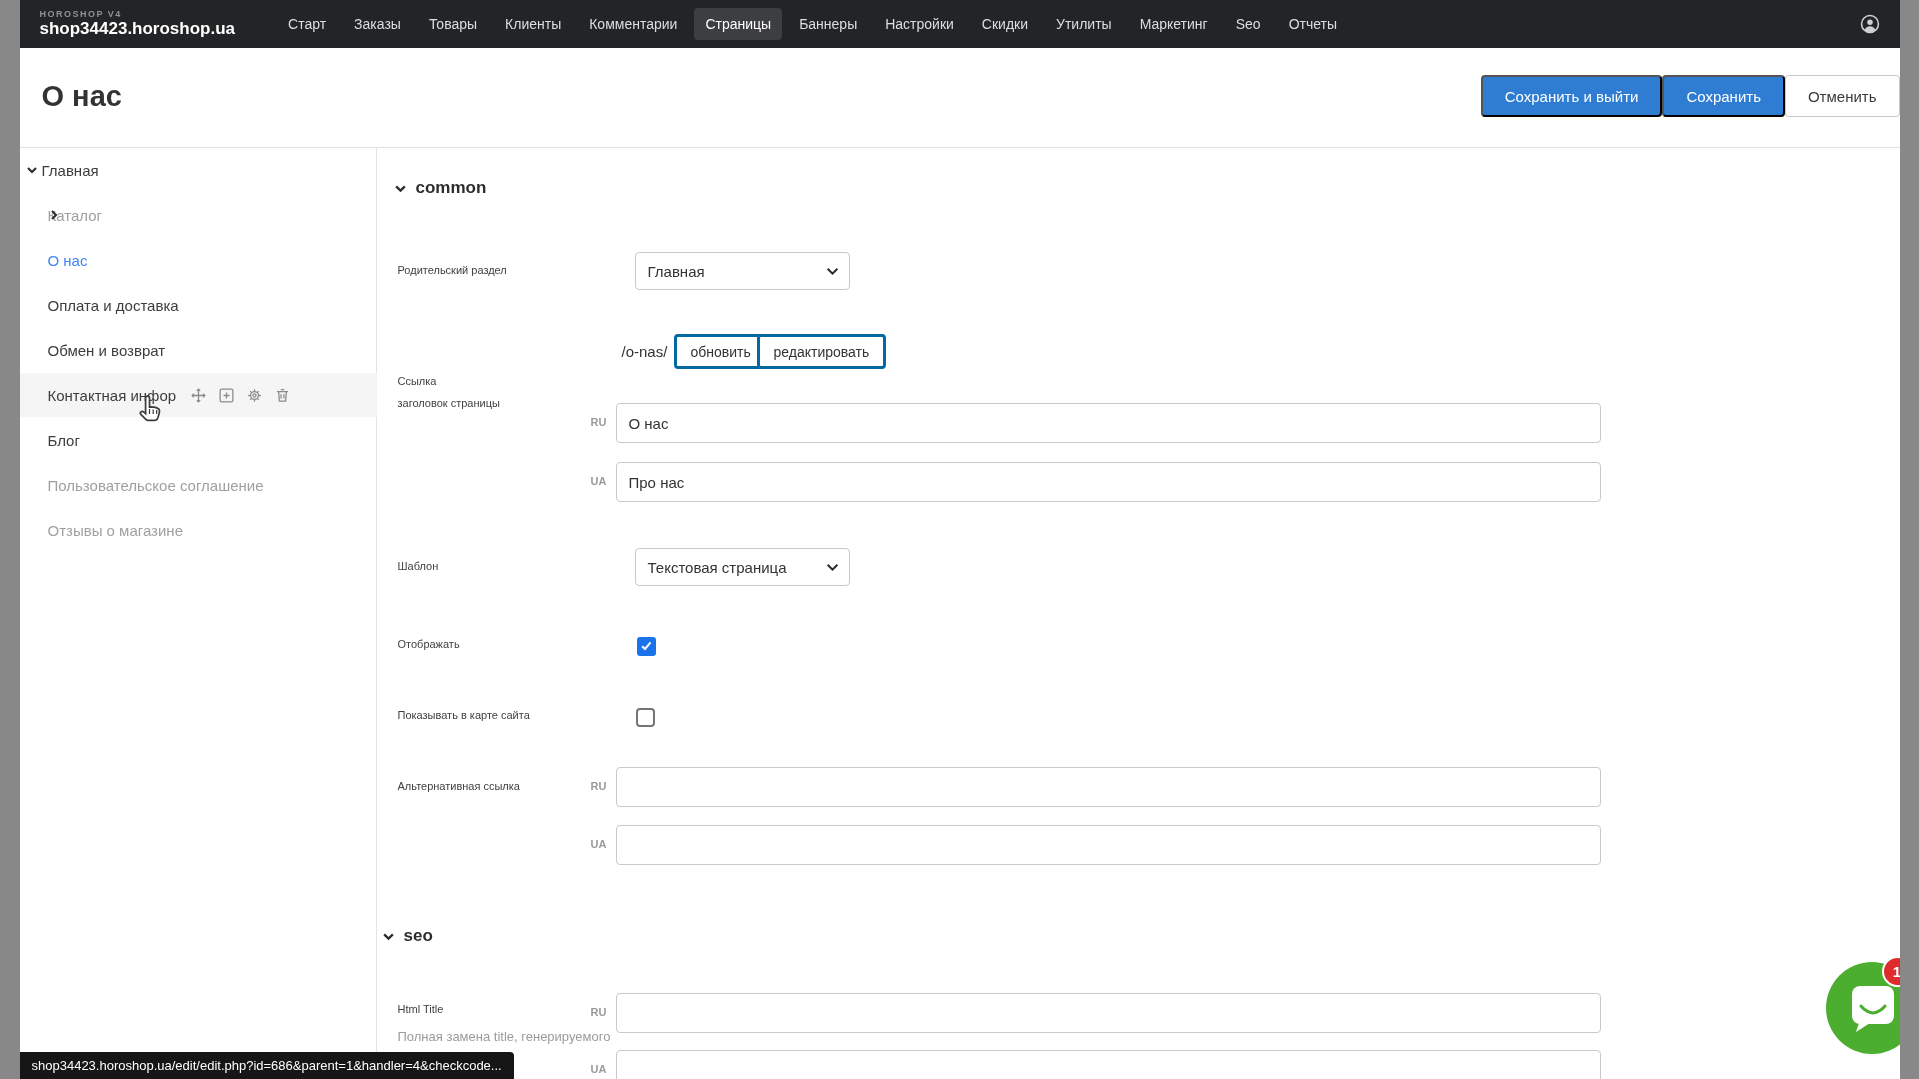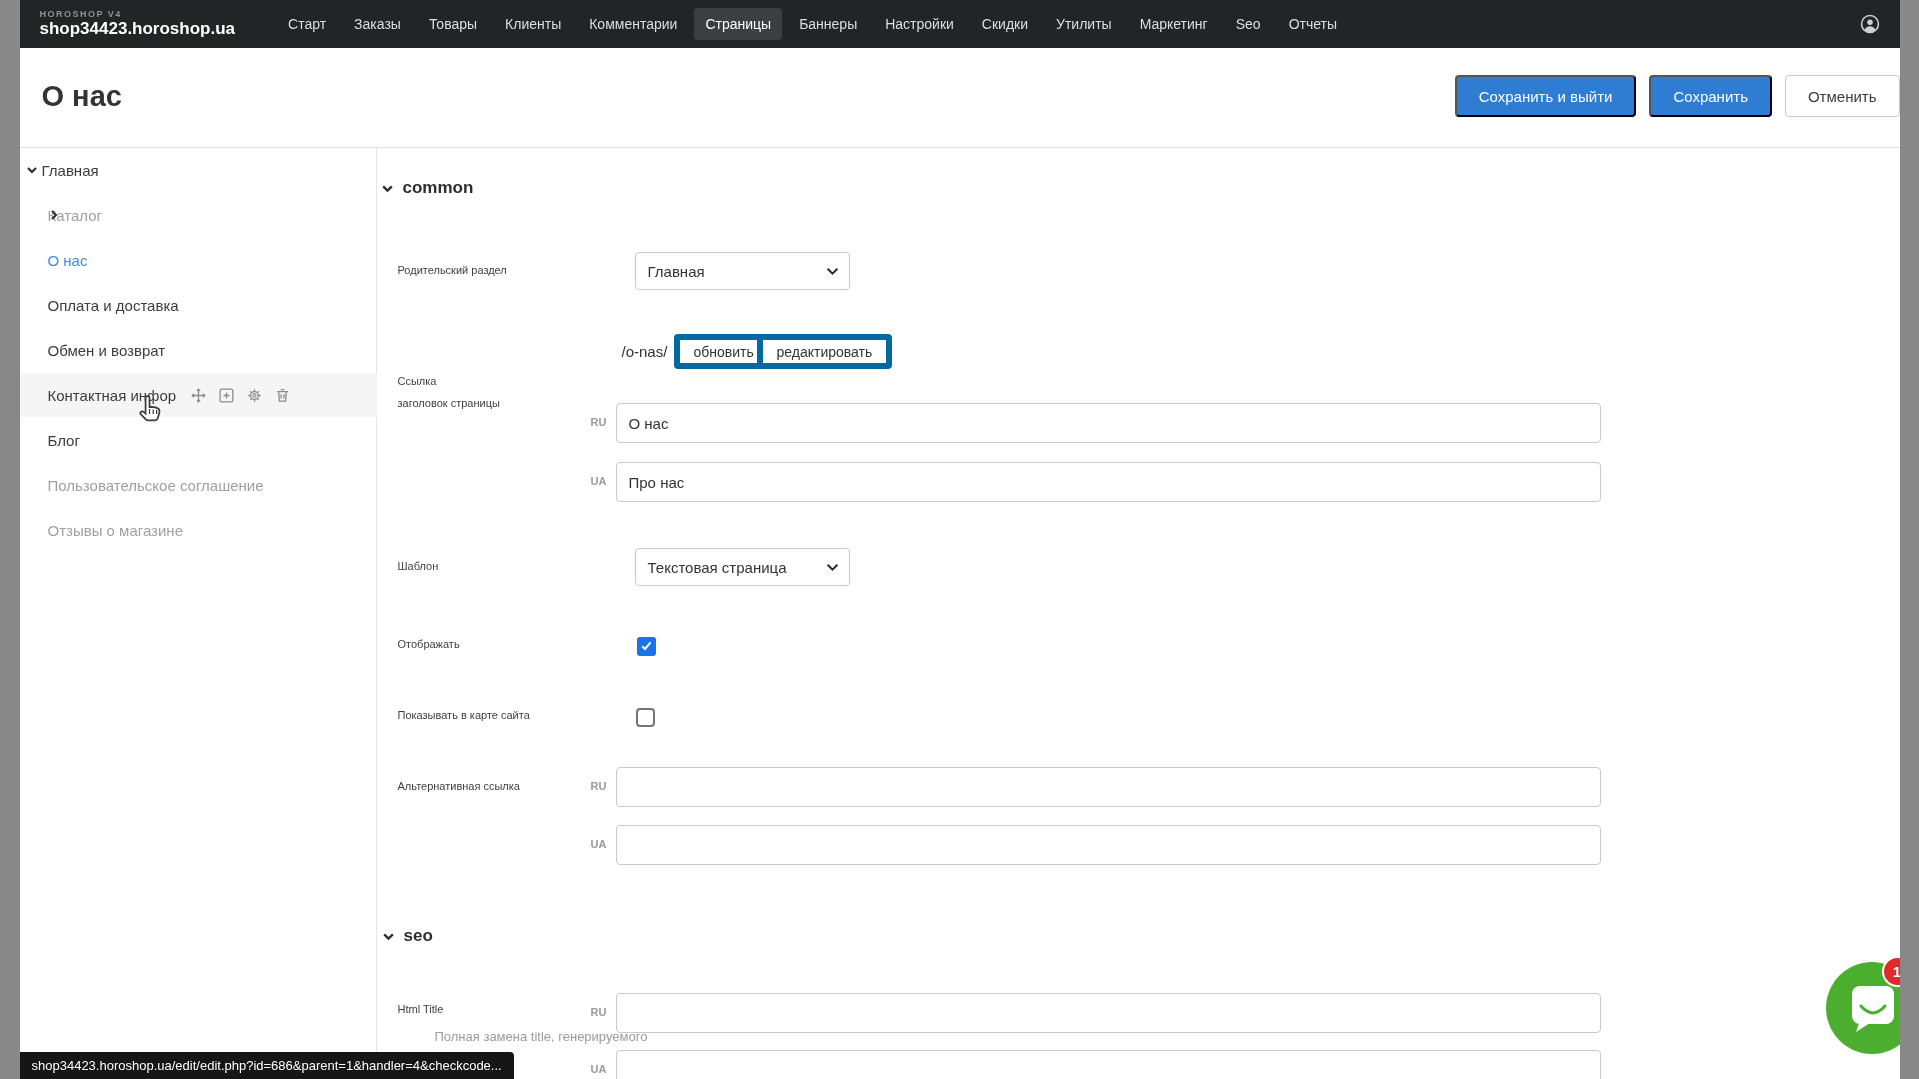--- a/index.html
+++ b/index.html
@@ -14,21 +14,21 @@
   .brand-domain { font-size:17px; font-weight:bold; color:#fff; }
   .main-nav { display:flex; align-items:center; margin-left:42px; gap:6px; }
   .nav-item { font-size:14px; color:#dddee0; padding:8px 11px; border-radius:4px; cursor:pointer; white-space:nowrap; }
   .nav-item.active { background:#3c3e41; color:#fff; }
   .topbar-right { position:absolute; right:14px; top:0; height:48px; display:flex; align-items:center; gap:22px; }
   .topbar-icon { width:22px; height:22px; cursor:pointer; display:block; }
 
   
   .pageheader { position:absolute; left:0; top:48px; width:1919px; height:100px; background:#fff; border-bottom:1px solid #e0e0e0; }
   .page-title { position:absolute; left:22px; top:32px; font-size:29px; color:#333; }
-  .header-buttons { position:absolute; right:39px; top:27px; display:flex; gap:13px; }
+  .header-buttons { position:absolute; right:39px; top:27px; display:flex; }
   .btn { height:42px; border-radius:4px; font-size:15px; display:flex; align-items:center; justify-content:center; cursor:pointer; padding:0 22px; white-space:nowrap; }
   .btn-primary { background:#2f7cd3; color:#fff; font-weight:500; }
   .btn-plain { background:#fff; color:#3a3a3a; border:1px solid #c9c9c9; }
 
   
   .content { position:absolute; left:0; top:148px; width:1919px; height:931px; background:#fff; }
 
   
   .sidebar { position:absolute; left:0; top:0; width:357px; height:931px; border-right:1px solid #e4e4e4; background:#fff; }
   .tree-item { position:absolute; left:0; width:357px; height:44px; display:flex; align-items:center; font-size:15px; color:#3d3d3d; cursor:pointer; }
@@ -47,21 +47,21 @@
   .form-area { position:absolute; left:357px; top:0; width:1542px; height:931px; }
   .abs { position:absolute; }
   .section-head { display:flex; align-items:center; gap:9px; cursor:pointer; }
   .section-head .sec-label { font-size:17px; font-weight:bold; color:#2d2d2d; }
   .field-label { font-size:11px; color:#414141; }
   .lang-badge { position:absolute; width:34px; text-align:right; font-size:11px; font-weight:bold; color:#9a9a9a; }
   .text-input { position:absolute; left:239px; width:985px; height:40px; border:1px solid #c9c9c9; border-radius:4px; font-size:15px; color:#333; padding:0 12px; background:#fff; font-family:inherit; }
   .select-box { position:absolute; left:258px; width:215px; height:38px; border:1px solid #c9c9c9; border-radius:4px; background:#fff; display:flex; align-items:center; cursor:pointer; }
   .select-box .sel-value { font-size:15px; color:#333; margin-left:12px; flex:1; }
   .select-box svg { margin-right:10px; }
-  .mini-btn { height:35px; background:#fff; border:6px solid #0369a1; border-radius:4px; font-size:14px; color:#333; padding:0 14px; display:inline-flex; align-items:center; cursor:pointer; font-family:inherit; }
+  .mini-btn { height:35px; background:#fff; border:3px solid #0369a1; border-radius:4px; font-size:14px; color:#333; padding:0 14px; display:inline-flex; align-items:center; cursor:pointer; font-family:inherit; }
   .link-value { font-size:15px; color:#333; }
   .checkbox { position:absolute; width:19px; height:19px; border:2px solid #757575; border-radius:3px; background:#fff; cursor:pointer; }
   .checkbox[aria-checked="true"] { background:#1a73e8; border-color:#1a73e8; }
   .checkbox svg { display:none; margin:2px auto; }
   .checkbox[aria-checked="true"] svg { display:block; }
   .hint { font-size:13px; color:#9b9b9b; }
 
   
   .scrollbar { position:absolute; right:0; top:0; width:19px; height:931px; background:#fafafa; border-left:1px solid #e6e6e6; }
   .scroll-thumb { position:absolute; left:3px; top:21px; width:13px; height:310px; background:#c0c0c0; cursor:pointer; }
@@ -182,21 +182,21 @@
       </div>
 
       <svg class="cursor-hand" viewBox="0 0 24 26">
         <path d="M9.2 2.6c.9 0 1.6.7 1.6 1.6v7.2l1.2-.2c3.4 0 6.9 1.3 6.9 3.1 0 .7-.1 1.5-.3 2.3l-1.1 3.7c-.4 1.2-1.4 2-2.6 2H9.7c-.7 0-1.4-.3-1.9-.8l-4-4.1c-.6-.6-.6-1.5 0-2.1.6-.6 1.6-.6 2.2 0l1.6 1.4V4.2c0-.9.7-1.6 1.6-1.6z" fill="#fff" stroke="#3d3d3d" stroke-width="1.4"></path>
         <path d="M10.8 13v4M13.8 13.4v3.6M16.6 13.8v3.2" stroke="#3d3d3d" stroke-width="1" fill="none"></path>
       </svg>
     </aside>
 
     <main class="form-area">
 
-      <div class="abs section-head" style="left:4px; top:30px;text-align:center;">
+      <div class="abs section-head" style="left:17px; top:30px;text-align:center;">
         <svg width="13" height="13" viewBox="0 0 12 12">
             <path d="M2 4 6 8 10 4" fill="none" stroke="#2c2c2c" stroke-width="2.1"></path>
           </svg>
         <span class="sec-label">common</span>
       </div>
 
       <div class="abs field-label" style="left:21px; top:116px;">Родительский раздел</div>
       <div class="select-box" style="top:104px;">
         <span class="sel-value">Главная</span>
         <svg width="13" height="9" viewBox="0 0 12 8">
@@ -242,21 +242,21 @@
       <input class="text-input" style="top: 677px;" type="text" value="">
 
       <div class="abs section-head" style="left:5px; top:778px;">
         <svg width="13" height="13" viewBox="0 0 12 12">
             <path d="M2 4 6 8 10 4" fill="none" stroke="#2c2c2c" stroke-width="2.1"></path>
           </svg>
         <span class="sec-label">seo</span>
       </div>
 
       <div class="abs field-label" style="left:21px; top:855px;">Html Title</div>
-      <div class="abs hint" style="left:21px; top:881px; width:230px;margin-left:37px;">Полная замена title, генерируемого</div>
+      <div class="abs hint" style="left:21px; top:881px; width:230px;">Полная замена title, генерируемого</div>
       <span class="lang-badge" style="left:196px; top:858px;">RU</span>
       <input class="text-input" style="top: 845px;" type="text" value="">
       <span class="lang-badge" style="left:196px; top:915px;">UA</span>
       <input class="text-input" style="top: 902px;" type="text" value="">
     </main>
 
     <div class="scrollbar">
       <div class="scroll-arrow up"></div>
       <div class="scroll-thumb"></div>
       <div class="scroll-arrow down"></div>

